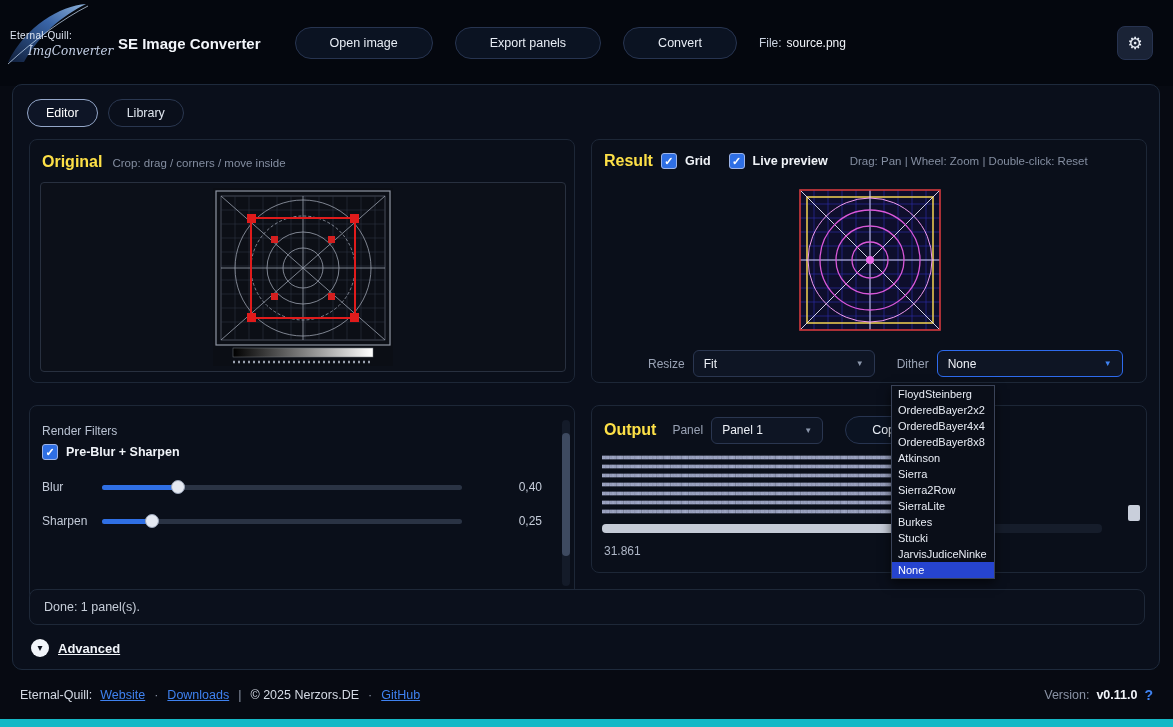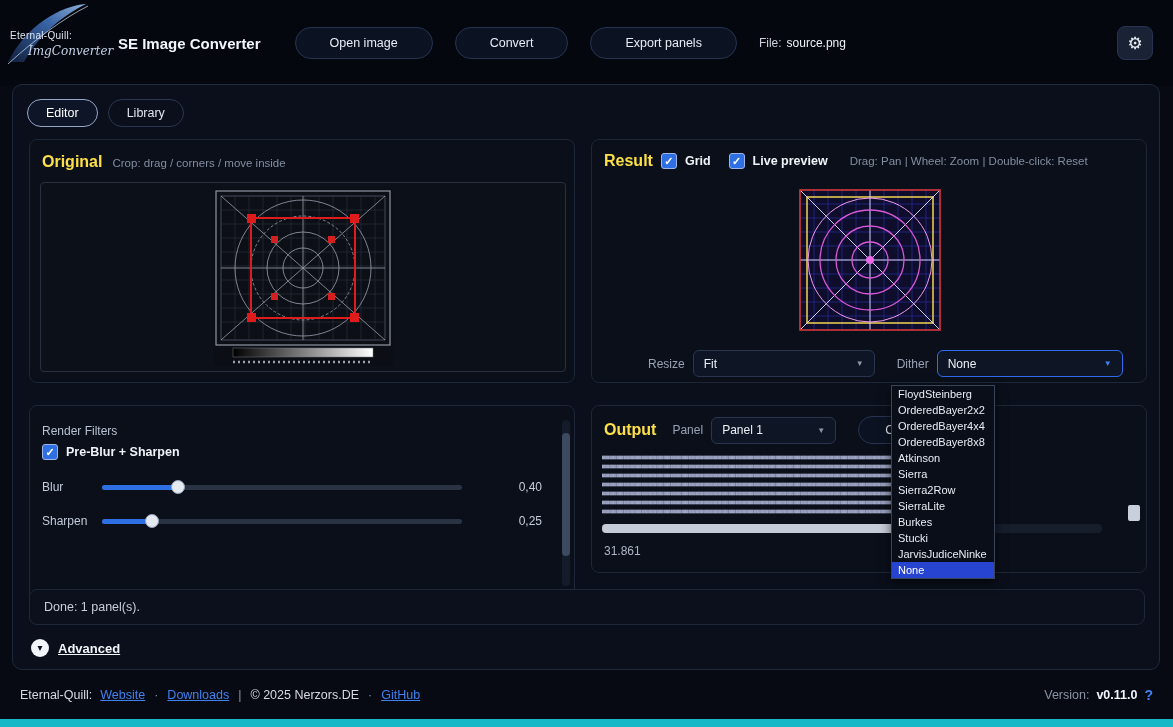--- a/index.html
+++ b/index.html
@@ -151,22 +151,22 @@
         </linearGradient>
       </defs>
       <path d="M8 62 C 26 26, 60 6, 86 4 C 62 16, 40 34, 24 62 Z" fill="url(#fg)" opacity="0.9"></path>
       <path d="M8 64 C 34 40, 64 18, 88 6" stroke="#cfe2fa" stroke-width="1" fill="none" opacity="0.7"></path>
     </svg>
     <span class="logo-text1">Eternal-Quill:</span>
     <span class="logo-text2">ImgConverter</span>
   </div>
   <div class="app-title">SE Image Converter</div>
   <button class="pill-btn">Open image</button>
+  <button class="pill-btn">Export panels</button>
   <button class="pill-btn">Convert</button>
-  <button class="pill-btn">Export panels</button>
   <div class="file-info">
     <span>File:</span><b>source.png</b>
   </div>
   <div class="gear-btn">
     <span>⚙</span>
   </div>
 </div>
 
 <div class="main">
 
@@ -310,21 +310,21 @@
     </div>
     <div class="vscroll">
       <div class="thumb" style="top:8%; height:74%;"></div>
     </div>
   </section>
 
   <section class="panel p-output">
     <div class="hdr">
       <span class="panel-title">Output</span>
       <span class="sel-label" style="margin-left:16px;">Panel</span>
-      <div class="select" style="width:125px;">
+      <div class="select" style="width:112px;">
         <span>Panel 1</span>
         <span class="chev">▼</span>
       </div>
       <button class="pill-btn" style="margin-left:22px; margin-right:0; height:28px; padding:0 26px;">Copy</button>
     </div>
     <div class="out-preview">▩▩▩▩▩▩▩▩▩▩▩▩▩▩▩▩▩▩▩▩▩▩▩▩▩▩▩▩▩▩▩▩▩▩▩▩▩▩▩▩▩▩▩▩▩▩▩▩▩▩▩▩▩▩▩▩▩▩▩▩▩▩▩▩▩▩▩▩▩▩▩▩▩▩▩▩▩▩▩▩▩▩▩▩▩▩▩▩▩▩
 ▩▩▩▩▩▩▩▩▩▩▩▩▩▩▩▩▩▩▩▩▩▩▩▩▩▩▩▩▩▩▩▩▩▩▩▩▩▩▩▩▩▩▩▩▩▩▩▩▩▩▩▩▩▩▩▩▩▩▩▩▩▩▩▩▩▩▩▩▩▩▩▩▩▩▩▩▩▩▩▩▩▩▩▩▩▩▩▩▩▩
 ▩▩▩▩▩▩▩▩▩▩▩▩▩▩▩▩▩▩▩▩▩▩▩▩▩▩▩▩▩▩▩▩▩▩▩▩▩▩▩▩▩▩▩▩▩▩▩▩▩▩▩▩▩▩▩▩▩▩▩▩▩▩▩▩▩▩▩▩▩▩▩▩▩▩▩▩▩▩▩▩▩▩▩▩▩▩▩▩▩▩
 ▩▩▩▩▩▩▩▩▩▩▩▩▩▩▩▩▩▩▩▩▩▩▩▩▩▩▩▩▩▩▩▩▩▩▩▩▩▩▩▩▩▩▩▩▩▩▩▩▩▩▩▩▩▩▩▩▩▩▩▩▩▩▩▩▩▩▩▩▩▩▩▩▩▩▩▩▩▩▩▩▩▩▩▩▩▩▩▩▩▩
 ▩▩▩▩▩▩▩▩▩▩▩▩▩▩▩▩▩▩▩▩▩▩▩▩▩▩▩▩▩▩▩▩▩▩▩▩▩▩▩▩▩▩▩▩▩▩▩▩▩▩▩▩▩▩▩▩▩▩▩▩▩▩▩▩▩▩▩▩▩▩▩▩▩▩▩▩▩▩▩▩▩▩▩▩▩▩▩▩▩▩

